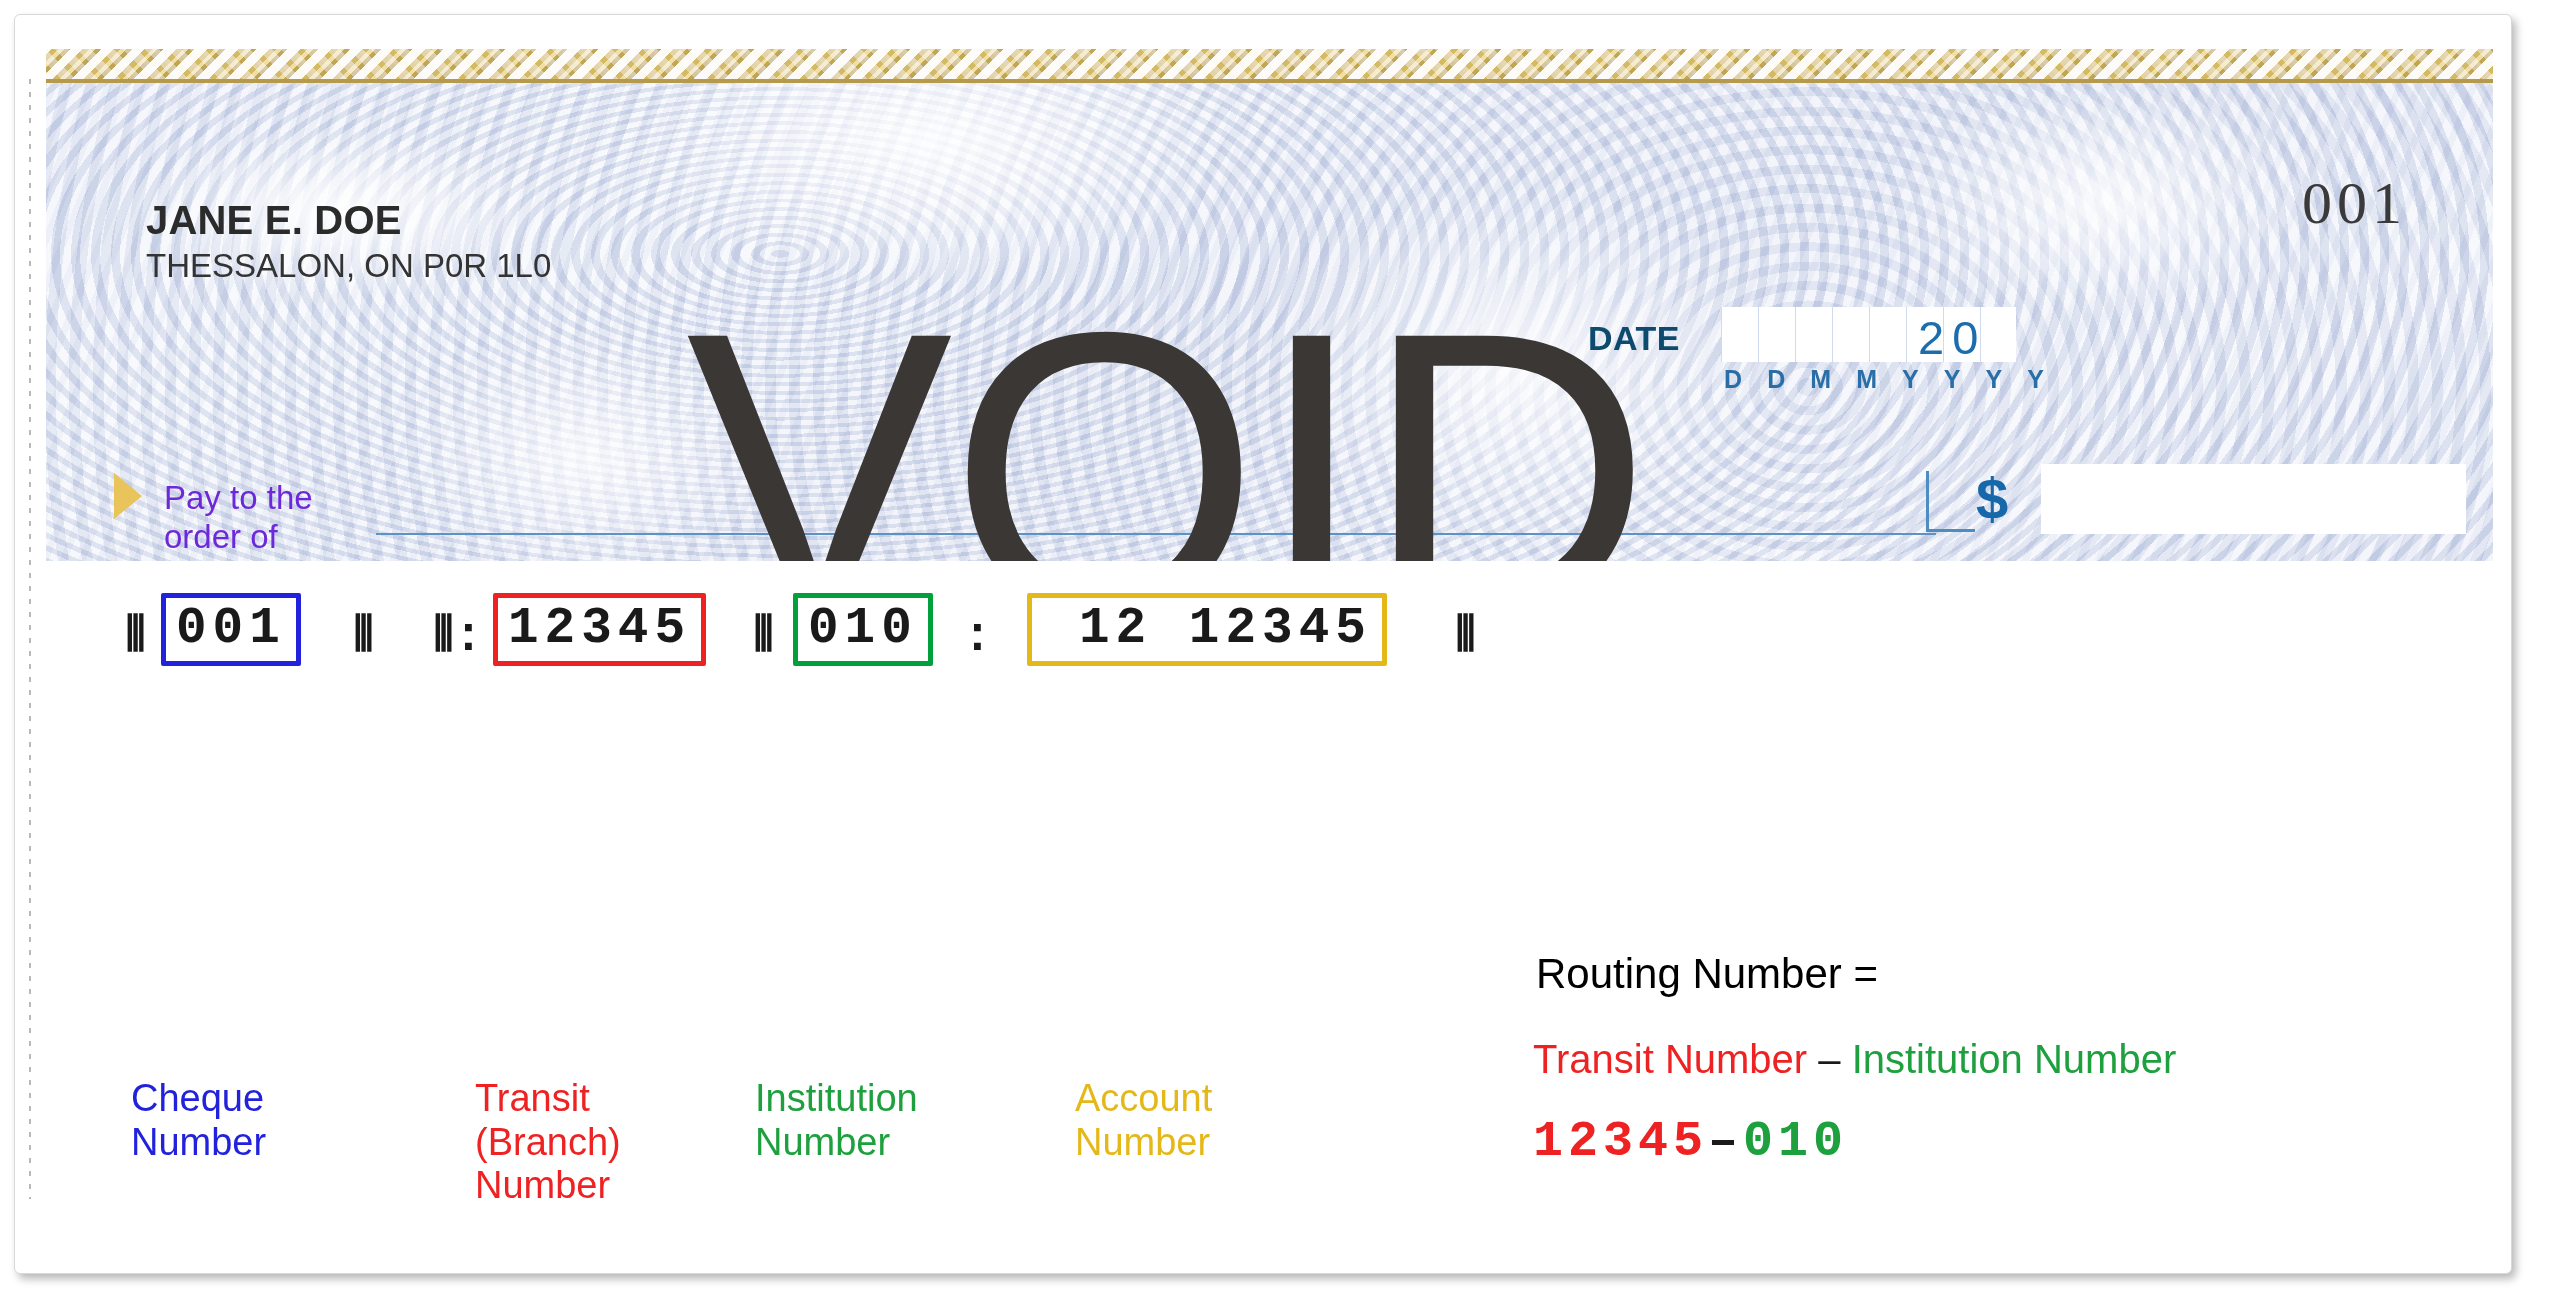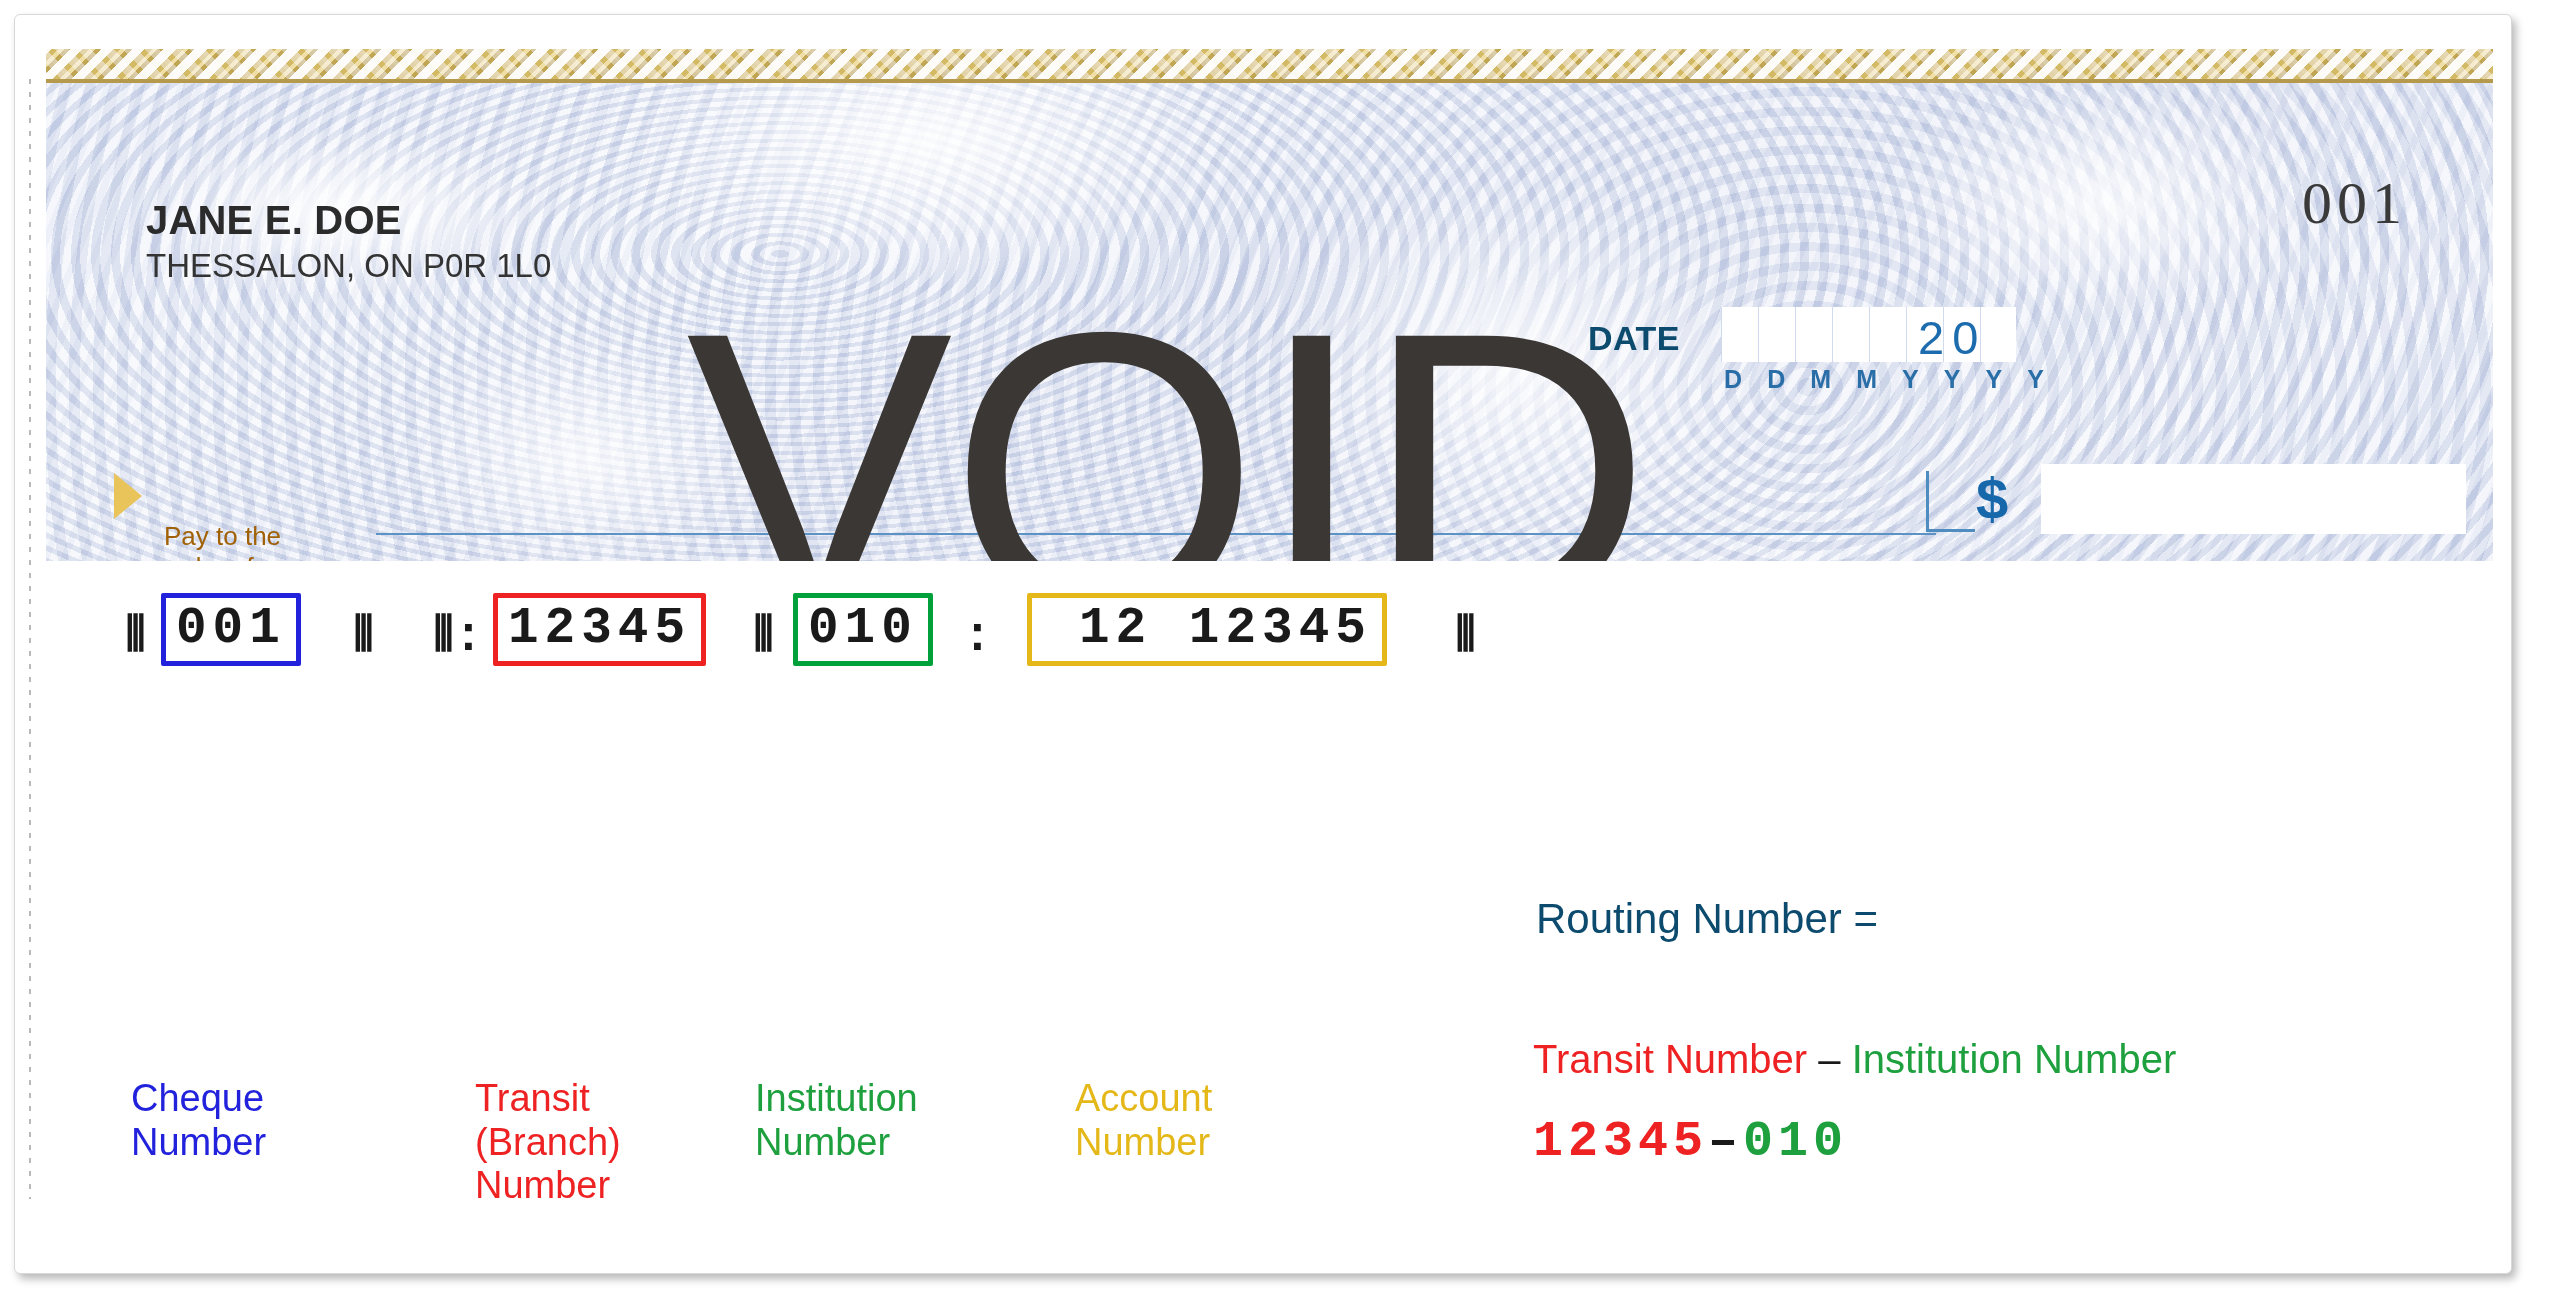--- a/index.html
+++ b/index.html
@@ -88,21 +88,21 @@
   #date-box{
     position:absolute;left:133px;top:0;width:295px;height:55px;background:#fff;
     background-image:repeating-linear-gradient(to right,
       rgba(200,212,235,.85) 0 1px, rgba(255,255,255,0) 1px 37px);
   }
   #date-20{position:absolute;left:330px;top:3px;font-size:47px;color:#1c6cae;letter-spacing:8px;}
   #date-mask{position:absolute;left:133px;top:58px;width:320px;display:flex;justify-content:space-between;
       font-size:25px;font-weight:bold;color:#2a6ea8;padding:0 3px;}
 
   
-  #pay-lbl{position:absolute;left:118px;top:430px;font-size:26px;line-height:1.18;color:#a16207;margin-top:42px;}
+  #pay-lbl{position:absolute;left:118px;top:430px;font-size:33px;line-height:1.18;color:#6d28d9;}
   #gold-arrow{
     position:absolute;left:68px;top:424px;width:0;height:0;
     border-top:23px solid transparent;border-bottom:23px solid transparent;
     border-left:28px solid #e9c45b;
   }
   #payline{position:absolute;left:330px;top:484px;width:1560px;height:2px;background:#5d93c4;}
 
   
   #dollar-corner{position:absolute;left:1880px;top:422px;width:46px;height:58px;
       border-left:3px solid #4f8cc0;border-bottom:3px solid #4f8cc0;}
@@ -119,21 +119,21 @@
   .micr{font-family:"Liberation Mono", monospace;font-weight:bold;font-size:51px;color:#1a1a1a;letter-spacing:6px;}
   .micrbox{position:absolute;top:8px;border:5px solid;padding:2px 10px 4px 10px;border-radius:2px;}
   .sym{font-family:"Liberation Mono", monospace;font-weight:bold;font-size:48px;color:#1a1a1a;position:absolute;}
 
   .lbl{position:absolute;font-size:38px;line-height:1.15;text-align:left;}
   .c-blue{color:#2222dd;}
   .c-red{color:#ee2222;}
   .c-green{color:#1da03d;}
   .c-gold{color:#e5b81a;}
 
-  #routing-title{position:absolute;left:1521px;top:880px;font-size:42px;color:#0c4a6e;}
+  #routing-title{position:absolute;left:1521px;top:935px;font-size:42px;color:#000000;}
   #routing-formula{position:absolute;left:1518px;top:1022px;font-size:40px;white-space:nowrap;}
   #routing-value{position:absolute;left:1518px;top:1098px;font-family:"Liberation Mono", monospace;
       font-weight:bold;font-size:50px;letter-spacing:5px;white-space:nowrap;}
 </style>
 </head>
 <body>
 
 <div id="page">
 
   <div id="perf"></div>

